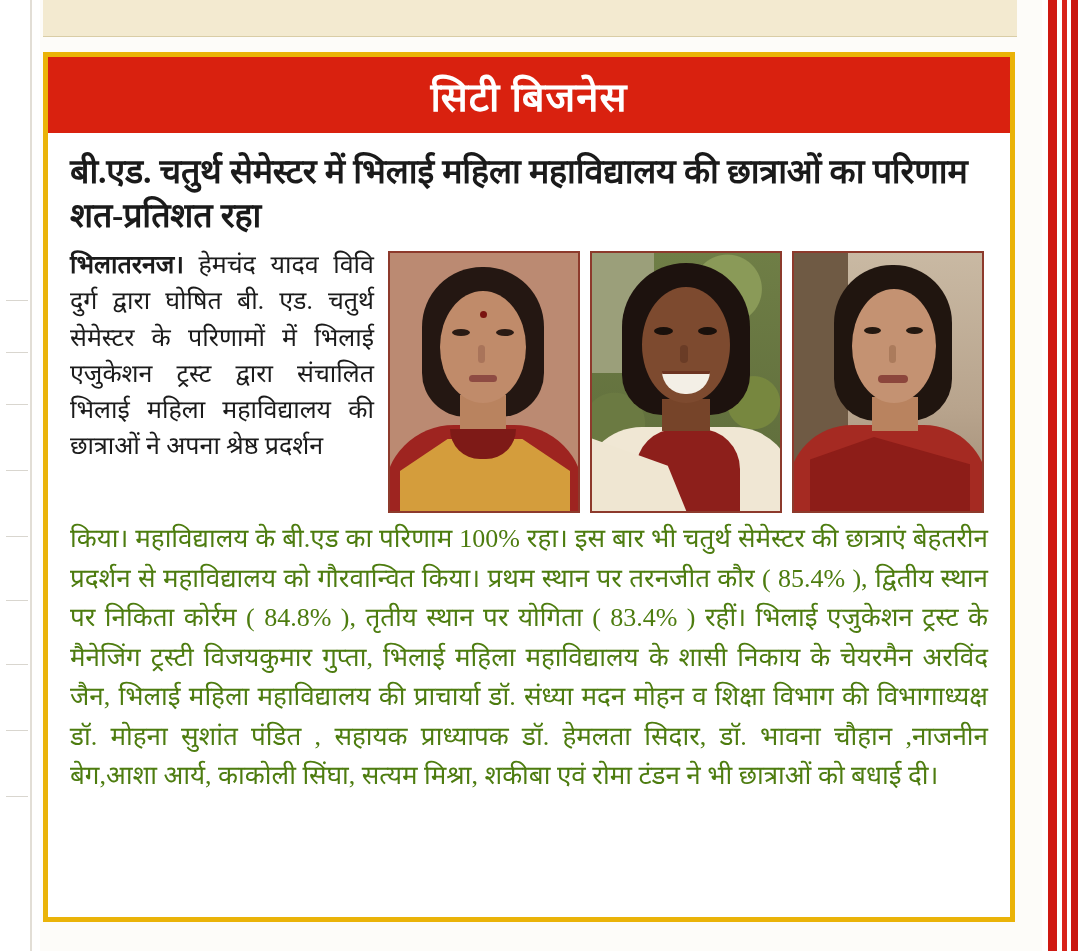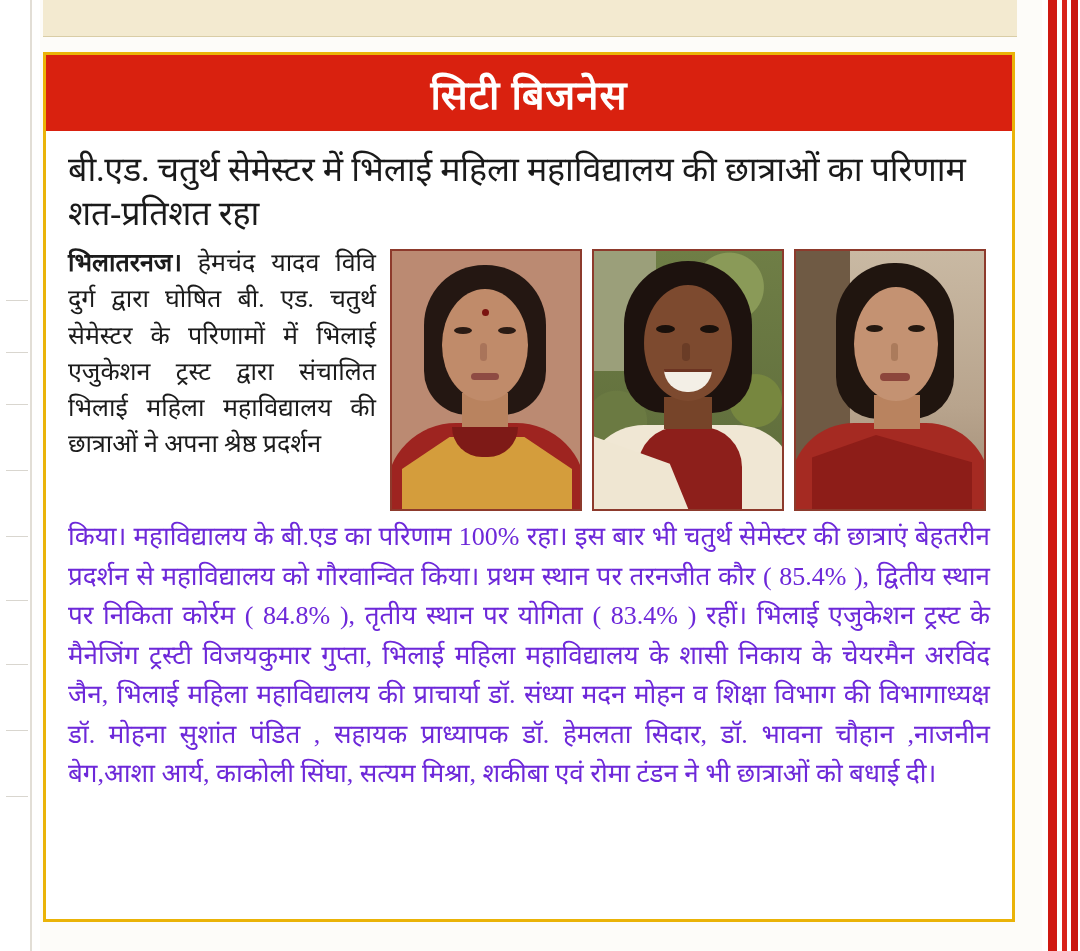--- a/index.html
+++ b/index.html
@@ -77,21 +77,21 @@
     background: #f3ead0;
     border-bottom: 1px solid #d9cda6;
   }
 
   
   .article {
     position: absolute;
     left: 43px; top: 52px;
     width: 972px; height: 870px;
     background: #ffffff;
-    border: 3px solid #eab308;
+    border: 5px solid #eab308;
     box-sizing: border-box;
   }
 
   
   .section-band {
     height: 76px;
     background: #d9210f;
     display: flex;
     align-items: center;
     justify-content: center;
@@ -104,21 +104,21 @@
     letter-spacing: 1px;
     font-family: "Liberation Serif", serif;
   }
 
   
   .headline {
     padding: 14px 20px 4px 22px;
     color: #1a1a1a;
     font-size: 34px;
     line-height: 1.28;
-    font-weight: normal;
+    font-weight: bold;
     letter-spacing: -0.2px;
   }
 
   
   .body-area {
     position: relative;
     padding: 6px 22px 10px 22px;
   }
 
   .float-photos {
@@ -191,21 +191,21 @@
     font-size: 25px;
     line-height: 1.45;
     color: #1b1b1b;
     text-align: justify;
   }
   .lead b { font-weight: bold; }
   .body-text {
     clear: both;
     font-size: 26px;
     line-height: 1.52;
-    color: #6d28d9;
+    color: #4d7c0f;
     text-align: justify;
     margin-top: 4px;
   }
   .bottom-pad { height: 18px; }
 </style>
 </head>
 <body>
 
 <div class="page">
 

